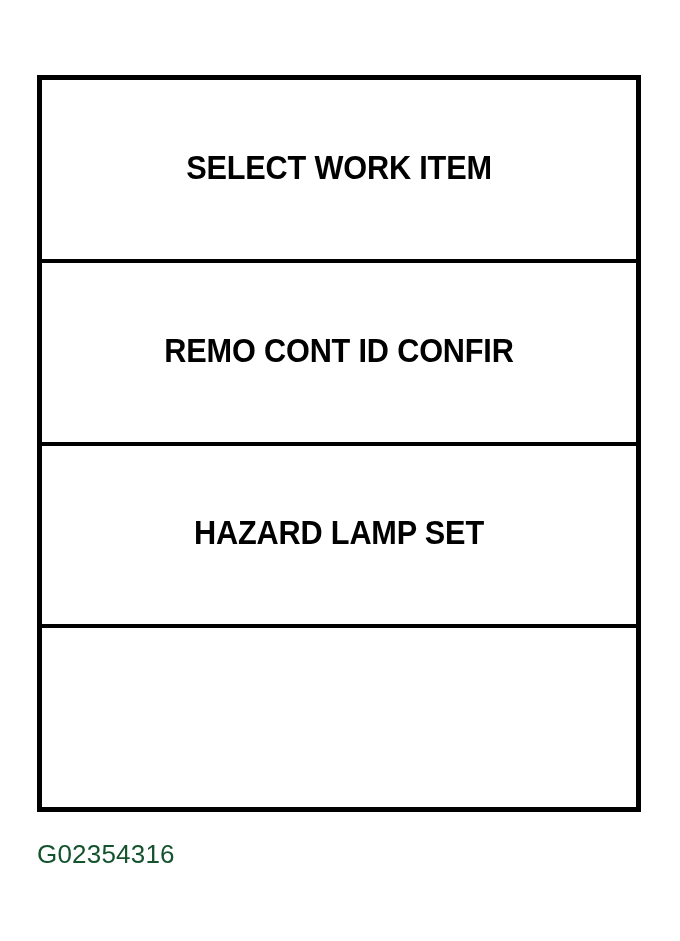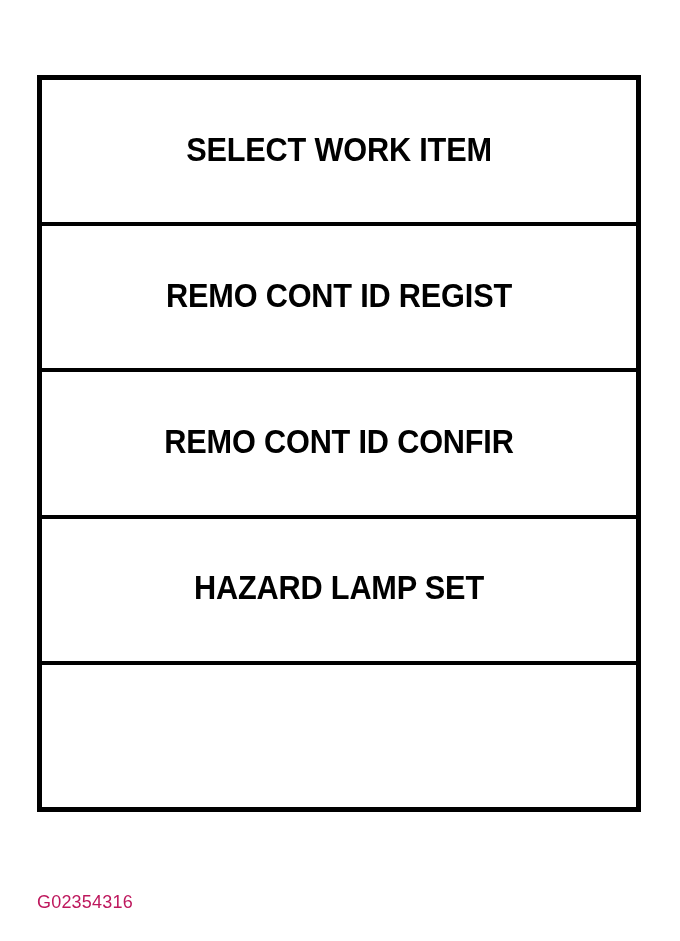--- a/index.html
+++ b/index.html
@@ -76,44 +76,41 @@
 
   .menu-row.is-empty .menu-label {
     
     min-height: 1px;
   }
 
   
   #figure-caption {
     position: absolute;
     left: 37px;
-    top: 890px;
+    top: 842px;
     font-family: "Liberation Sans", "DejaVu Sans", sans-serif;
     font-weight: normal;
-    font-size: 18px;
+    font-size: 26px;
     line-height: 24px;
     letter-spacing: 0.2px;
-    color: #be185d;
+    color: #14532d;
     white-space: nowrap;
   }
 </style>
 </head>
 <body>
 
 <div id="figure">
 
   <div id="menu-table">
 
     <div class="menu-row">
       <span class="menu-label">SELECT WORK ITEM</span>
     </div>
 
-    <div class="menu-row">
-      <span class="menu-label">REMO CONT ID REGIST</span>
-    </div>
 
 
     <div class="menu-row">
       <span class="menu-label">REMO CONT ID CONFIR</span>
     </div>
 
 
     <div class="menu-row">
       <span class="menu-label">HAZARD LAMP SET</span>
     </div>

